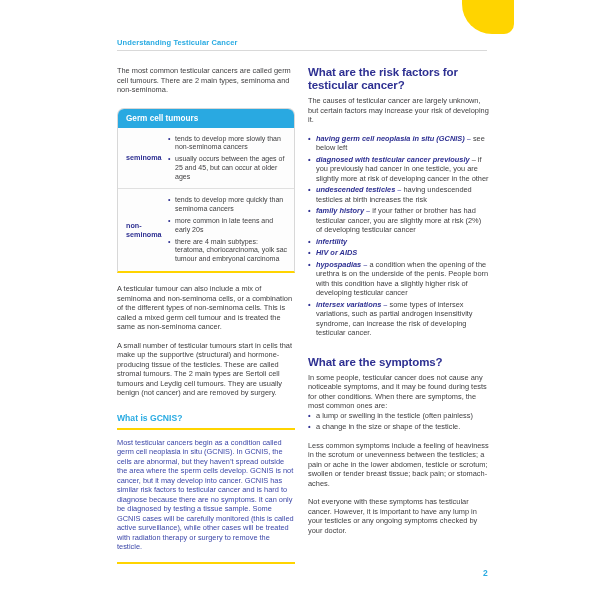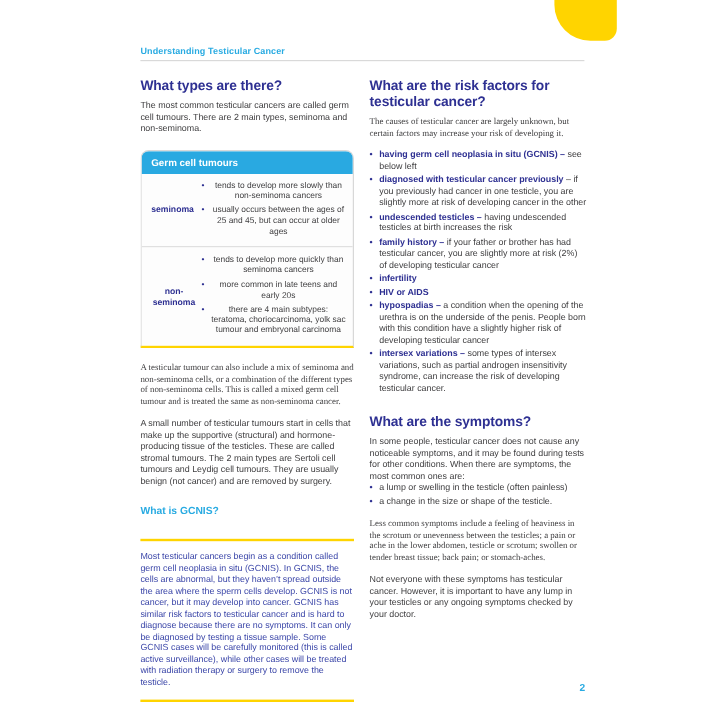--- a/index.html
+++ b/index.html
@@ -28,43 +28,43 @@
   
   .col{position:absolute;top:66px;}
   .col-left{left:117px;width:178px;}
   .col-right{left:308px;width:181px;}
 
   h2{
     margin:0 0 4px 0;font-size:11.5px;line-height:13px;
     color:#2e3092;font-weight:bold;letter-spacing:-.1px;
   }
   h3{
-    margin:15px 0 8px 0;padding-bottom:19px;
+    margin:15px 0 8px 0;padding-bottom:5px;
     font-size:8.6px;color:#29abe2;font-weight:bold;
     border-bottom:2px solid #ffd400;
   }
   .body{
     margin:0;font-size:7.4px;line-height:9.5px;color:#414042;
   }
   .mb14{margin-bottom:13px;}
-  .mb9{margin-bottom:9px;font-family:Liberation Serif, serif;}
+  .mb9{margin-bottom:9px;}
   .mb4{margin-bottom:4px;}
   .indigo{color:#3b46a8;}
 
   
   .tbl{
     margin:0 0 11px 0;background:#fdfdfd;
     border:1px solid #d8d8d8;border-bottom:2px solid #ffd400;
     border-radius:7px 7px 0 0;overflow:hidden;
   }
   .tbl-head{
     background:#29a9e1;color:#ffffff;font-weight:bold;
     font-size:8.2px;padding:5px 24px 5px 8px;
   }
-  .tbl-row{display:flex;text-align:center;}
+  .tbl-row{display:flex;}
   .tbl-row.sep{border-top:1px solid #e0e0e0;}
   .tbl-label{
     width:48px;flex:0 0 48px;padding:8px 2px 8px 8px;
     color:#2e3092;font-weight:bold;font-size:7.2px;line-height:9px;
     display:flex;align-items:center;box-sizing:border-box;
     overflow-wrap:break-word;
   }
   ul.tbl-list{
     list-style:none;margin:0;padding:7px 5px 7px 2px;flex:1;
   }
@@ -79,42 +79,41 @@
 
   
   ul.rlist{list-style:none;margin:0 0 18px 0;padding:0;}
   ul.rlist li{
     position:relative;padding-left:8px;margin-bottom:2px;
     font-size:7.4px;line-height:9.5px;color:#414042;
   }
   ul.rlist li::before{
     content:"•";position:absolute;left:0;top:0;color:#2e3092;font-weight:bold;
   }
-  ul.rlist .b{color:#2e3092;font-weight:bold;}
+  ul.rlist .b{color:#2e3092;font-weight:bold;font-style:italic;}
   ul.rlist.plain{margin:0 0 9px 0;}
 
   .yellow-rule{height:2px;background:#ffd400;margin-top:10px;}
 
   .page-number{
     position:absolute;left:483px;top:568px;
     font-size:8.5px;font-weight:bold;color:#29abe2;
   }
 </style>
 </head>
 <body>
 
 <div class="page">
 
   <div class="yellow-blob"></div>
 
   <div class="running-header">Understanding Testicular Cancer</div>
   <div class="header-rule"></div>
 
   <div class="col col-left">
-    <h2>What types are there?</h2>
     <p class="body mb14">The most common testicular cancers are called germ cell tumours. There are 2 main types, seminoma and non-seminoma.</p>
 
     <div class="tbl">
       <div class="tbl-head">Germ cell tumours</div>
       <div class="tbl-row">
         <div class="tbl-label">seminoma</div>
         <ul class="tbl-list">
           <li>tends to develop more slowly than non-seminoma cancers</li>
           <li>usually occurs between the ages of 25 and 45, but can occur at older ages</li>
         </ul>

